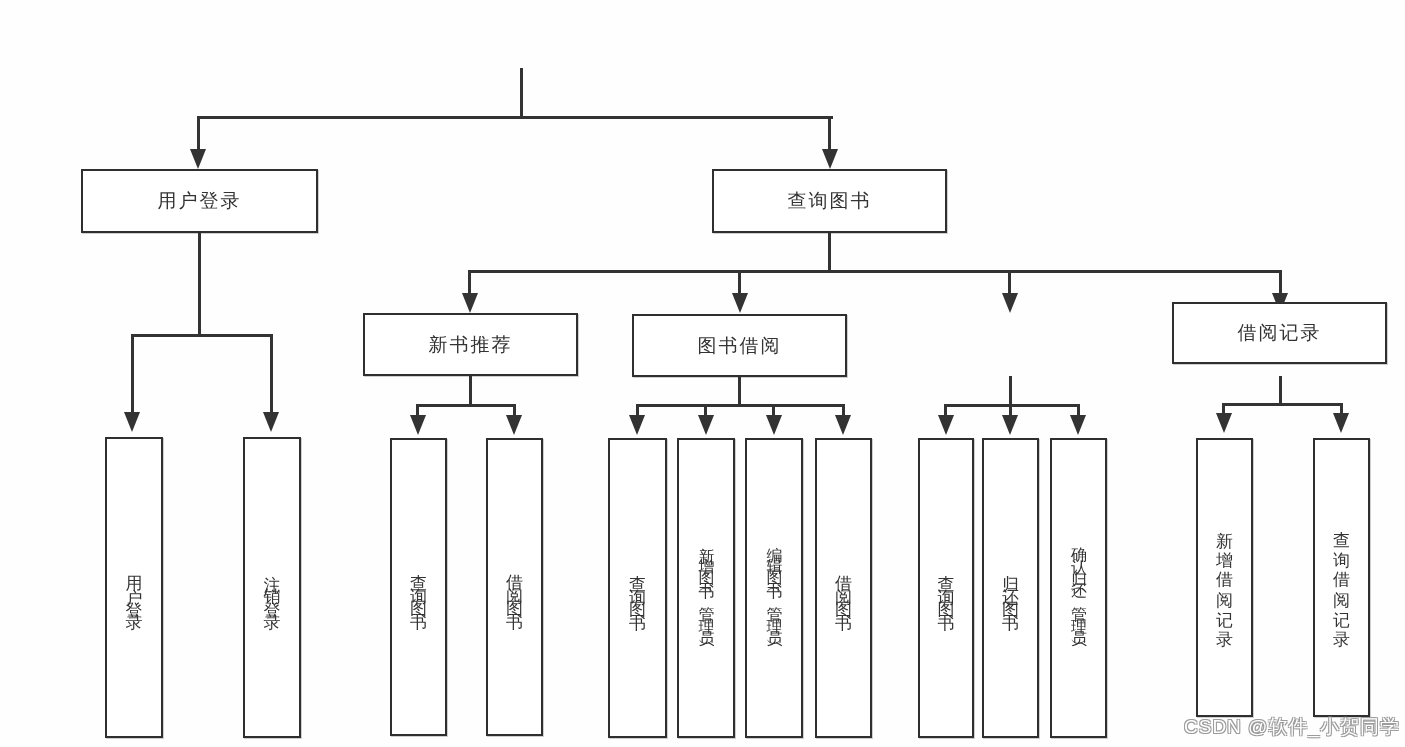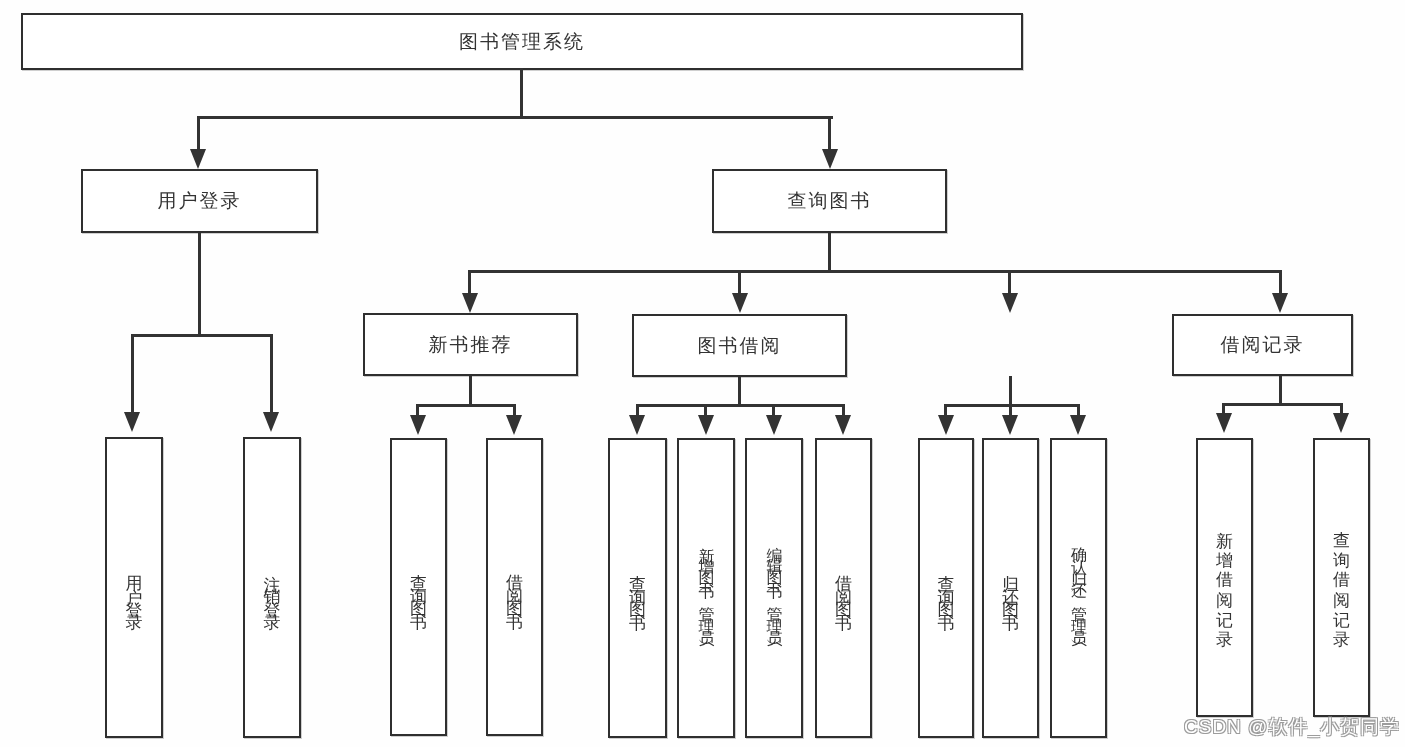--- a/index.html
+++ b/index.html
@@ -34,23 +34,20 @@
     position:absolute;left:1184px;top:714px;font-size:19px;letter-spacing:1px;
     color:#ffffff;white-space:nowrap;z-index:5;
     text-shadow:-1px -1px 0 #9c9c9c,1px -1px 0 #9c9c9c,-1px 1px 0 #9c9c9c,1px 1px 0 #9c9c9c;
   }
 </style>
 </head>
 <body>
 
 <div id="stage">
 
-  <div class="hbox" style="left:21px;top:13px;width:1002px;height:57px;">
-    <span>图书管理系统</span>
-  </div>
 
   <div class="ln" style="left:520px;top:68px;width:3px;height:50px;"></div>
   <div class="ln" style="left:197px;top:116px;width:636px;height:3px;"></div>
   <div class="ln" style="left:197px;top:116px;width:3px;height:36px;"></div>
   <div class="arr" style="left:190px;top:149px;"></div>
   <div class="ln" style="left:828px;top:116px;width:3px;height:36px;"></div>
   <div class="arr" style="left:822px;top:149px;"></div>
 
   <div class="hbox" style="left:81px;top:169px;width:237px;height:64px;">
     <span>用户登录</span>
@@ -76,21 +73,21 @@
   <div class="arr" style="left:1002px;top:293px;"></div>
   <div class="ln" style="left:1279px;top:270px;width:3px;height:26px;"></div>
   <div class="arr" style="left:1272px;top:293px;"></div>
 
   <div class="hbox" style="left:632px;top:314px;width:215px;height:63px;">
     <span>图书借阅</span>
   </div>
   <div class="hbox" style="left:363px;top:313px;width:215px;height:63px;">
     <span>新书推荐</span>
   </div>
-  <div class="hbox" style="left:1172px;top:314px;width:181px;height:62px;">
+  <div class="hbox" style="left:1172px;top:302px;width:215px;height:62px;">
     <span>借阅记录</span>
   </div>
 
   <div class="ln" style="left:469px;top:376px;width:3px;height:31px;"></div>
   <div class="ln" style="left:416px;top:404px;width:100px;height:3px;"></div>
   <div class="ln" style="left:416px;top:404px;width:3px;height:14px;"></div>
   <div class="arr" style="left:410px;top:415px;"></div>
   <div class="ln" style="left:513px;top:404px;width:3px;height:14px;"></div>
   <div class="arr" style="left:506px;top:415px;"></div>
 

